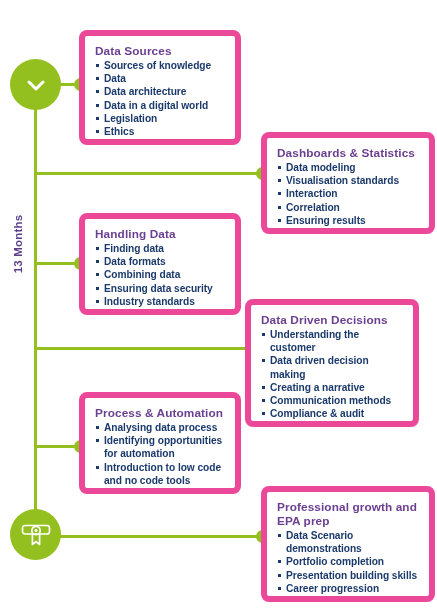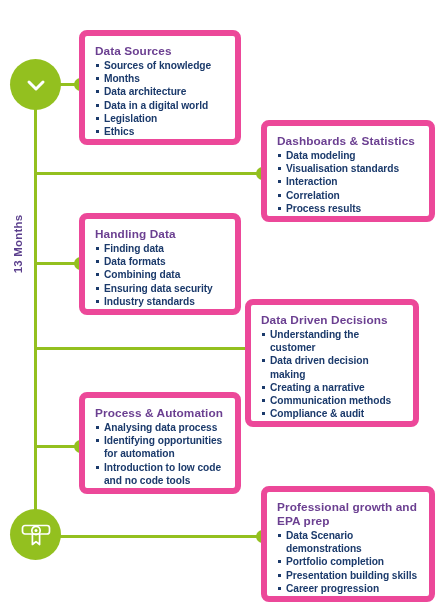--- a/index.html
+++ b/index.html
@@ -105,21 +105,21 @@
     position: absolute;
     left: 1px;
     top: 5px;
     width: 3px;
     height: 3px;
     background: #1b3a6b;
   }
 
   
   #card-data-sources      { left: 79px;  top: 30px;  width: 162px; }
-  #card-dashboards        { left: 261px; top: 120px; width: 174px; }
+  #card-dashboards        { left: 261px; top: 132px; width: 174px; }
   #card-handling-data     { left: 79px;  top: 213px; width: 162px; }
   #card-decisions         { left: 245px; top: 299px; width: 174px; }
   #card-process           { left: 79px;  top: 392px; width: 162px; }
   #card-professional      { left: 261px; top: 486px; width: 174px; }
 </style>
 </head>
 <body>
 
 <div id="stage">
 
@@ -157,37 +157,37 @@
       </svg>
     </span>
   </div>
 
   <div class="axis-label">13 Months</div>
 
   <div class="card" id="card-data-sources">
     <div class="card-title">Data Sources</div>
     <ul>
       <li><span class="bullet"></span><span>Sources of knowledge</span></li>
-      <li><span class="bullet"></span><span>Months</span></li>
+      <li><span class="bullet"></span><span>Data</span></li>
       <li><span class="bullet"></span><span>Data architecture</span></li>
       <li><span class="bullet"></span><span>Data in a digital world</span></li>
       <li><span class="bullet"></span><span>Legislation</span></li>
       <li><span class="bullet"></span><span>Ethics</span></li>
     </ul>
   </div>
 
   <div class="card" id="card-dashboards">
     <div class="card-title">Dashboards &amp; Statistics</div>
     <ul>
       <li><span class="bullet"></span><span>Data modeling</span></li>
       <li><span class="bullet"></span><span>Visualisation  standards</span></li>
       <li><span class="bullet"></span><span>Interaction</span></li>
       <li><span class="bullet"></span></li>
       <li><span class="bullet"></span><span>Correlation</span></li>
-      <li><span class="bullet"></span><span>Process results</span></li>
+      <li><span class="bullet"></span><span>Ensuring results</span></li>
     </ul>
   </div>
 
   <div class="card" id="card-handling-data">
     <div class="card-title">Handling Data</div>
     <ul>
       <li><span class="bullet"></span><span>Finding data</span></li>
       <li><span class="bullet"></span><span>Data formats</span></li>
       <li><span class="bullet"></span><span>Combining data</span></li>
       <li><span class="bullet"></span><span>Ensuring data security</span></li>

